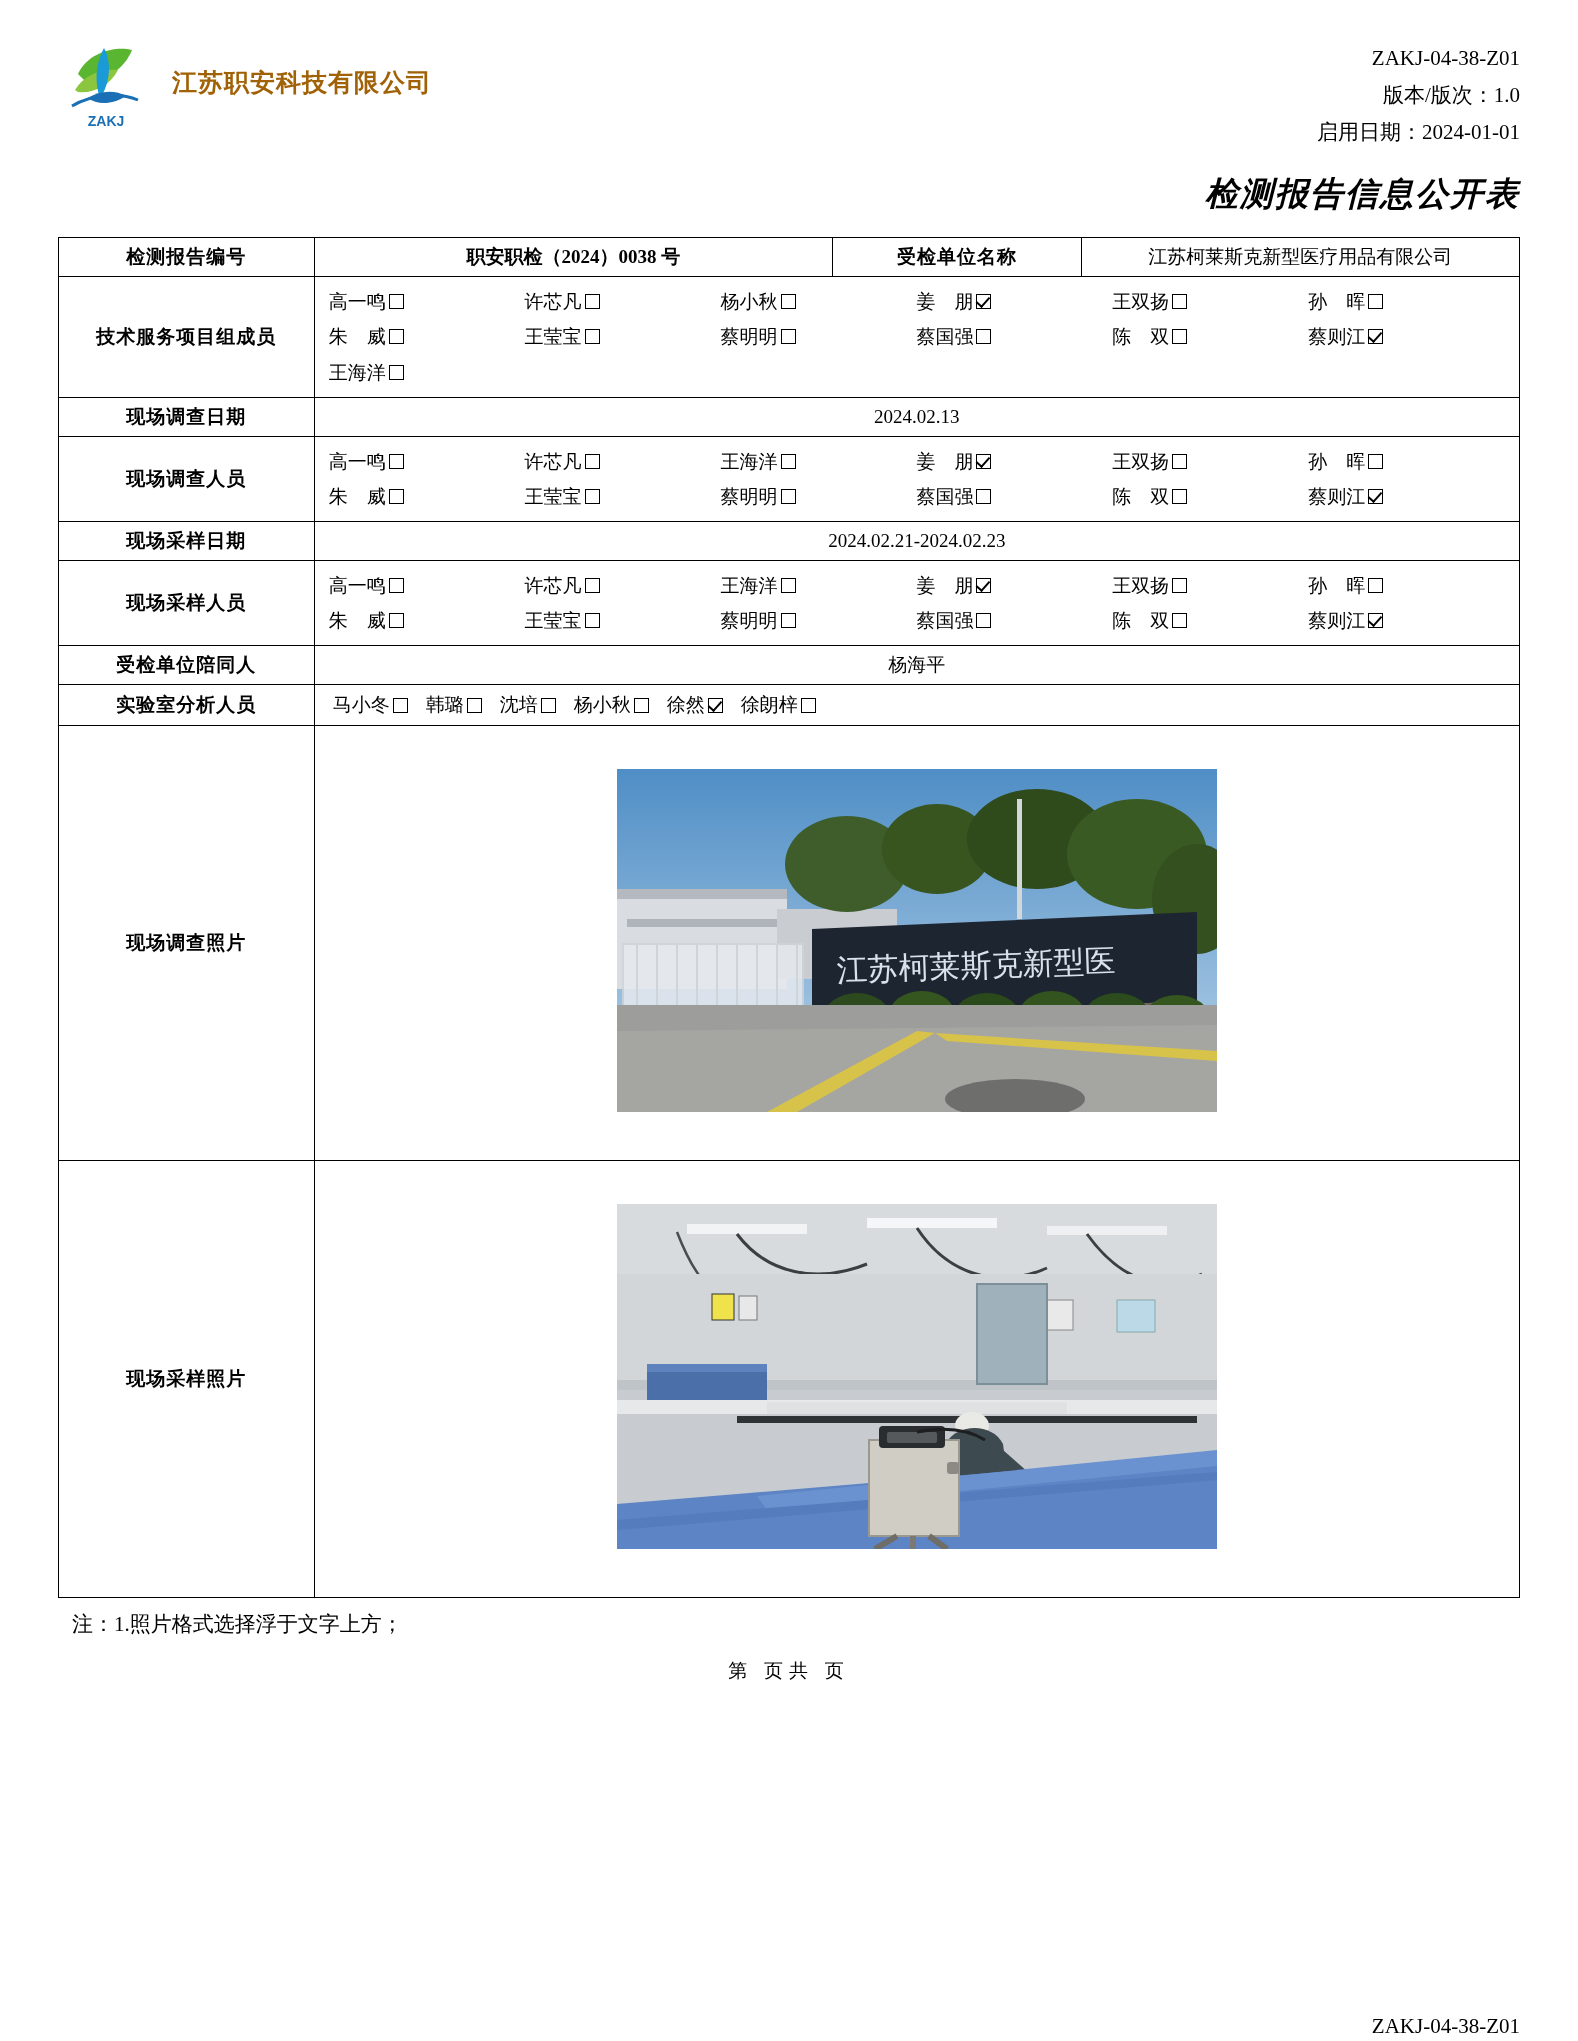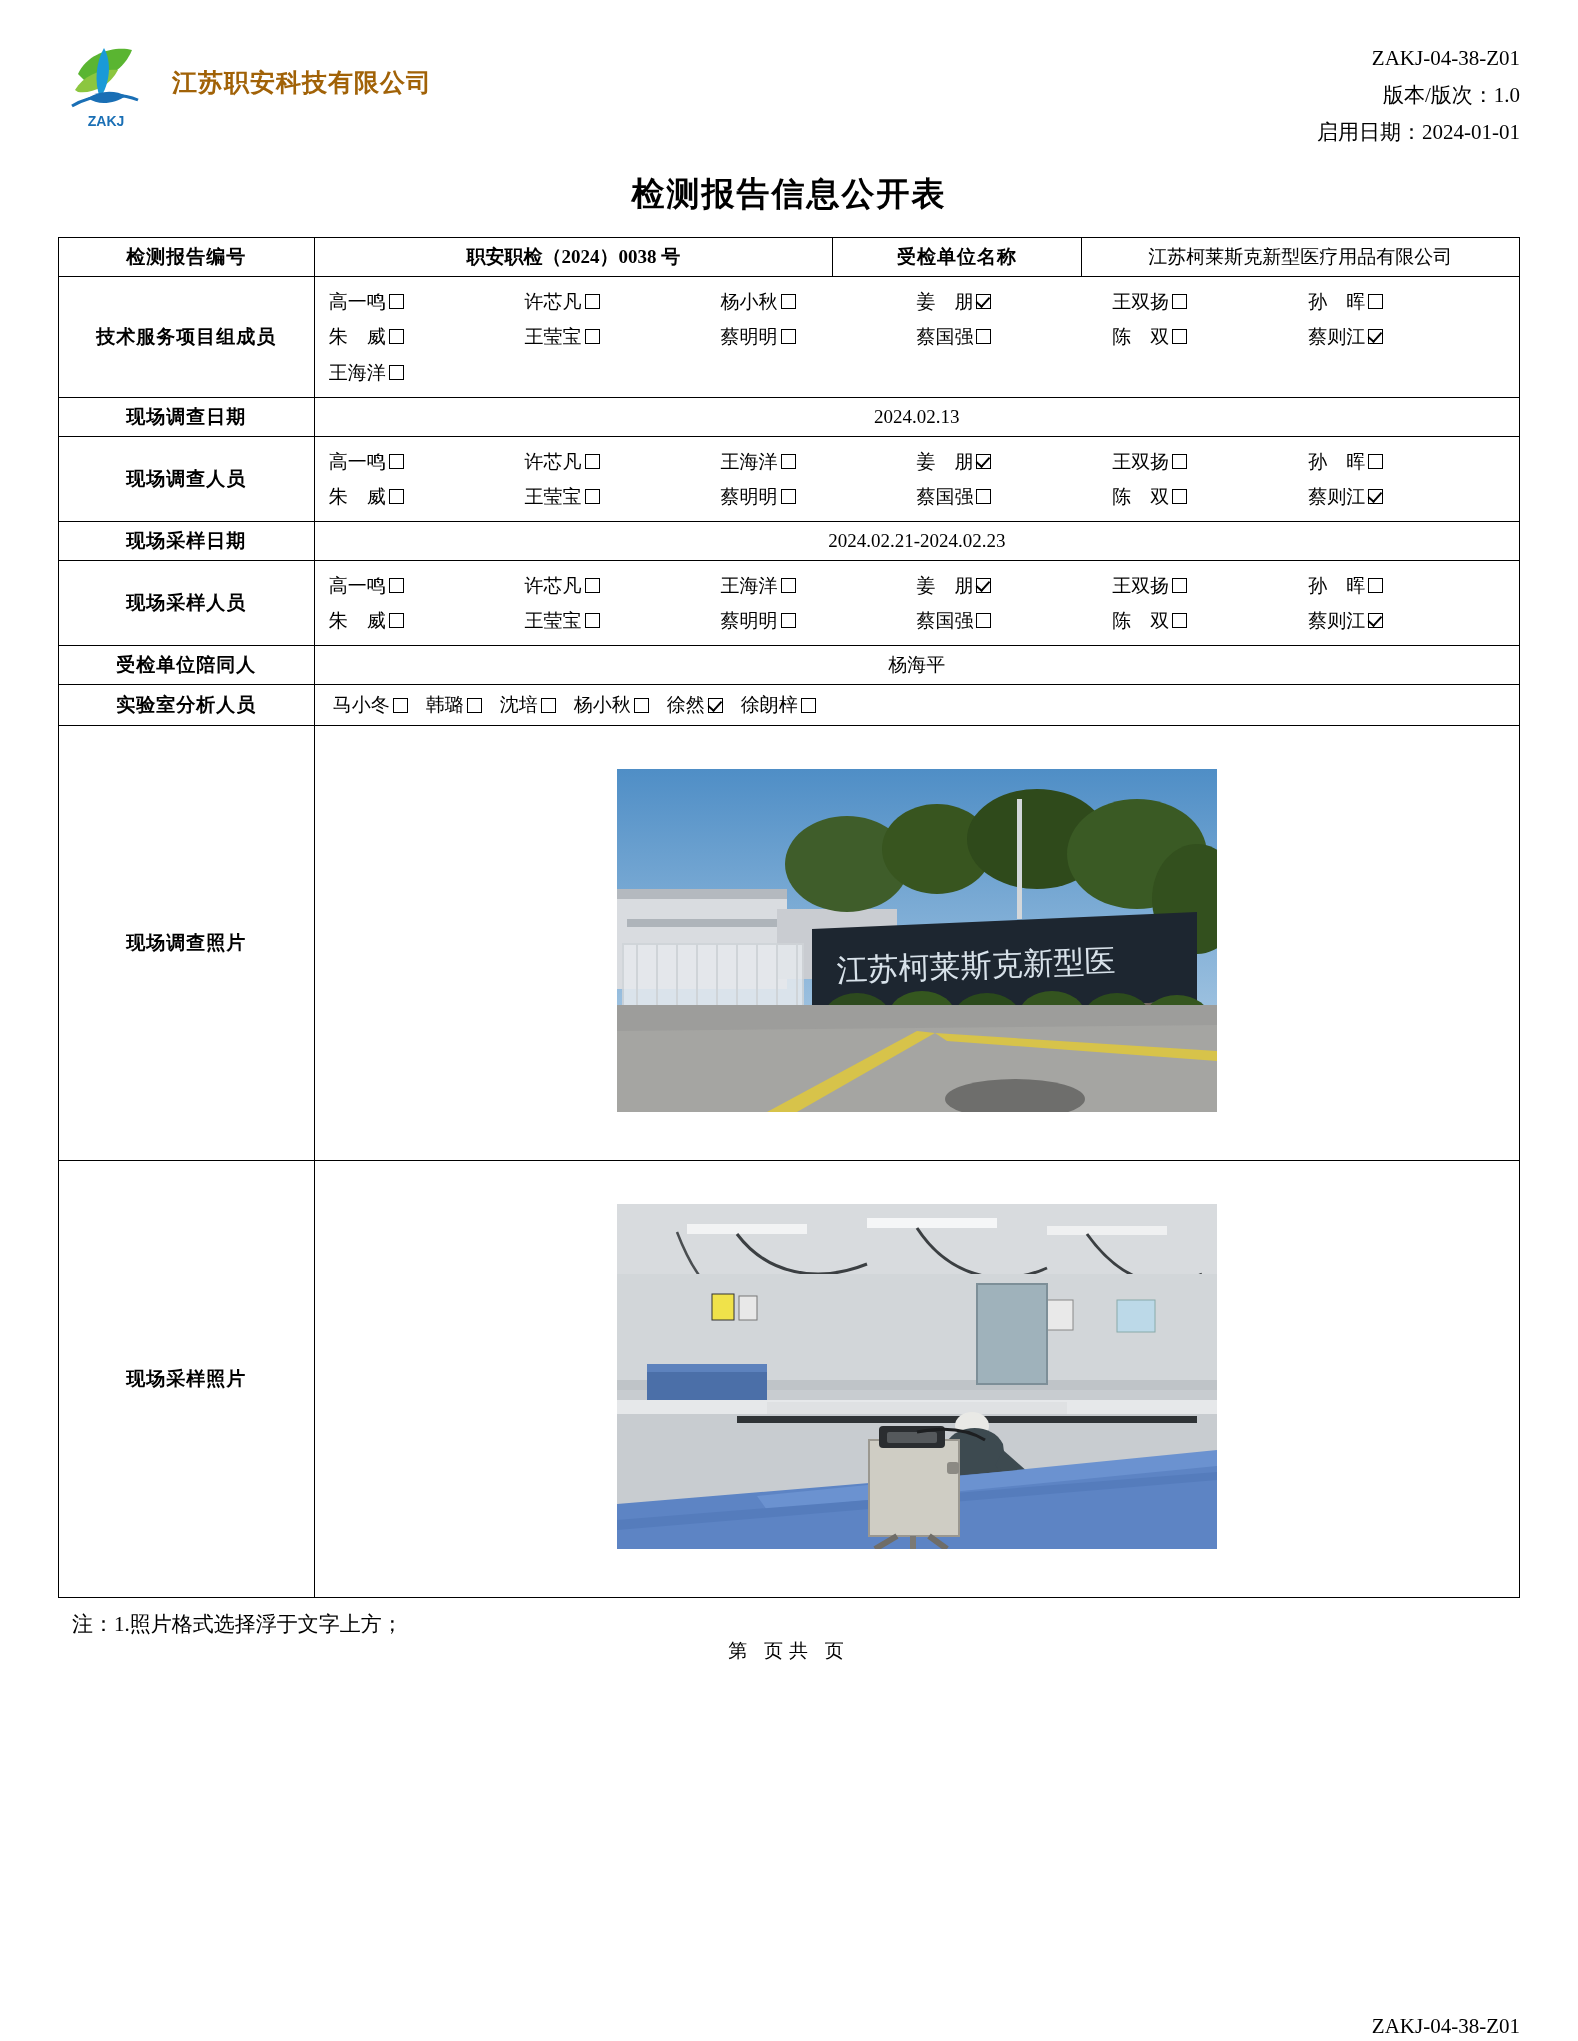--- a/index.html
+++ b/index.html
@@ -55,25 +55,26 @@
     line-height: 1.75;
     padding-top: 6px;
     white-space: nowrap;
   }
   .header-right .code {
     font-family: "Liberation Serif", "DejaVu Serif", serif;
   }
 
   
   .doc-title {
-    text-align: center;
+    text-align: right;
     font-size: 33px;
     font-weight: bold;
     letter-spacing: 2px;
     margin: 22px 0 20px 0;
+    font-style: italic;
   }
 
   
   table.main {
     width: 100%;
     border-collapse: collapse;
     table-layout: fixed;
   }
   table.main td {
     border: 1px solid #000;
@@ -150,20 +151,21 @@
 
   
   .note {
     font-size: 21px;
     margin-top: 12px;
     padding-left: 14px;
   }
   .page-num {
     text-align: center;
     font-size: 19px;
+    margin-top: 20px;
     letter-spacing: 6px;
   }
   .bottom-code {
     position: absolute;
     right: 58px;
     bottom: 2px;
     font-size: 21px;
     color: #000;
   }
 </style>

